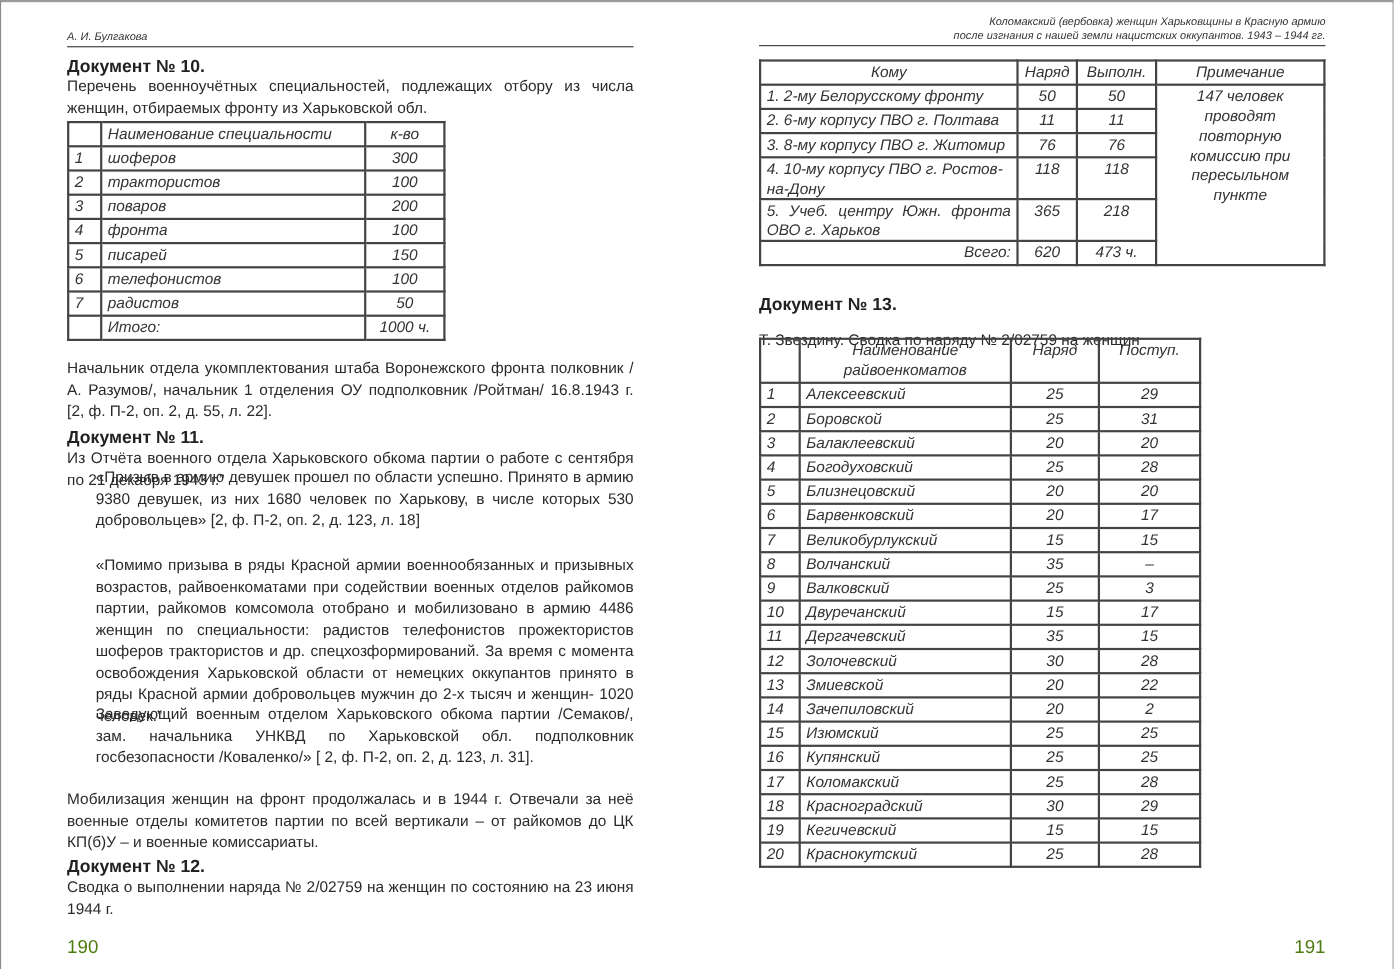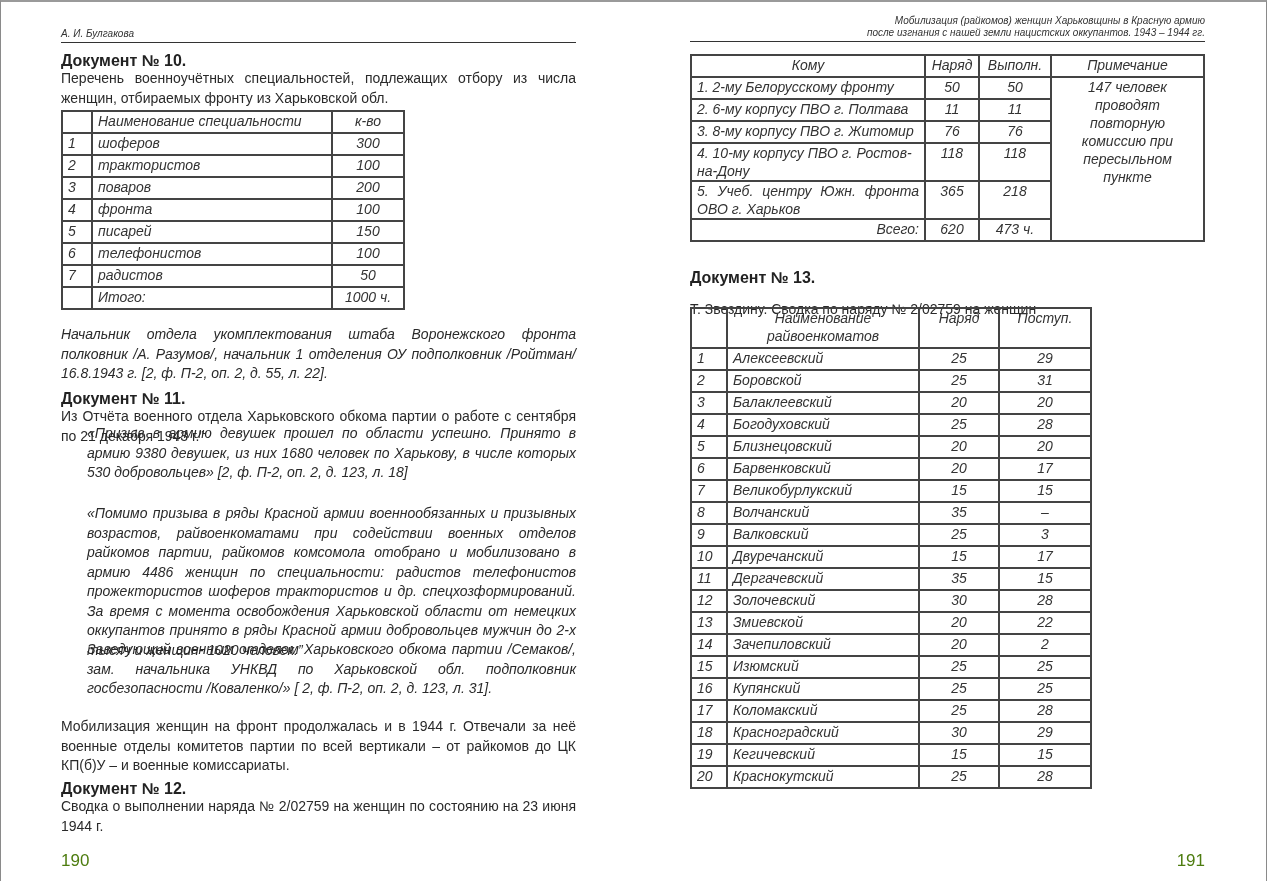--- a/index.html
+++ b/index.html
@@ -6,21 +6,21 @@
   body { width:1267px; height:881px; background:#ffffff; position:relative; overflow:hidden;
          font-family:"Liberation Sans", sans-serif; color:#2a2a2a; }
   .frame { position:absolute; left:0; top:0; width:1265px; height:879px; border:1px solid #8a8a8a; border-top:2px solid #9a9a9a; box-sizing:content-box; }
   .page { position:absolute; top:0; height:881px; }
   .left { left:61px; width:515px; }
   .right { left:690px; width:515px; }
   .running-head { position:absolute; top:28px; left:0; right:0; font-size:10px; font-style:italic; color:#333; border-bottom:1px solid #333; padding-bottom:2px; line-height:12px; }
   .running-head.rt { top:15px; text-align:right; }
   .doc-title { position:absolute; font-weight:bold; font-size:16px; line-height:18px; color:#222; }
   .para { position:absolute; font-size:14px; line-height:19.5px; text-align:justify; }
-  .ital { font-style:italic; }
+  .ital { }
   .indent { padding-left:26px; }
   table { position:absolute; border-collapse:collapse; font-style:italic; font-size:14px; color:#333; }
   td { border:2px solid #444; padding:0 5px; height:20px; line-height:18px; vertical-align:top; }
   .c { text-align:center; }
   .r { text-align:right; }
   .pagenum { position:absolute; top:851px; font-size:17px; color:#4d7c0f; }
 </style>
 </head>
 <body>
 
@@ -97,21 +97,21 @@
   <div class="para" style="top:717px;width:515px;">Мобилизация женщин на фронт продолжалась и в 1944 г. Отвечали за неё военные отделы комитетов партии по всей вертикали – от райкомов до ЦК КП(б)У – и военные комиссариаты.</div>
 
   <div class="doc-title" style="top:780px;">Документ № 12.</div>
   <div class="para" style="top:797px;width:515px;">Сводка о выполнении наряда № 2/02759 на женщин по состоянию на 23 июня 1944 г.</div>
 
   <div class="pagenum" style="left:0;">190</div>
 </div>
 
 <div class="page right">
   <div class="running-head rt">
-    <div>Мобилизация (райкомов) женщин Харьковщины в Красную армию</div>
+    <div>Коломакский (вербовка) женщин Харьковщины в Красную армию</div>
     <div>после изгнания с нашей земли нацистских оккупантов. 1943 – 1944 гг.</div>
   </div>
 
   <table style="top:54px;left:0;width:515px;">
     <tbody>
         <tr>
       <td class="c" style="width:222px;">Кому</td>
       <td class="c" style="width:42px;">Наряд</td>
       <td class="c" style="width:60px;">Выполн.</td>
       <td class="c">Примечание</td>

